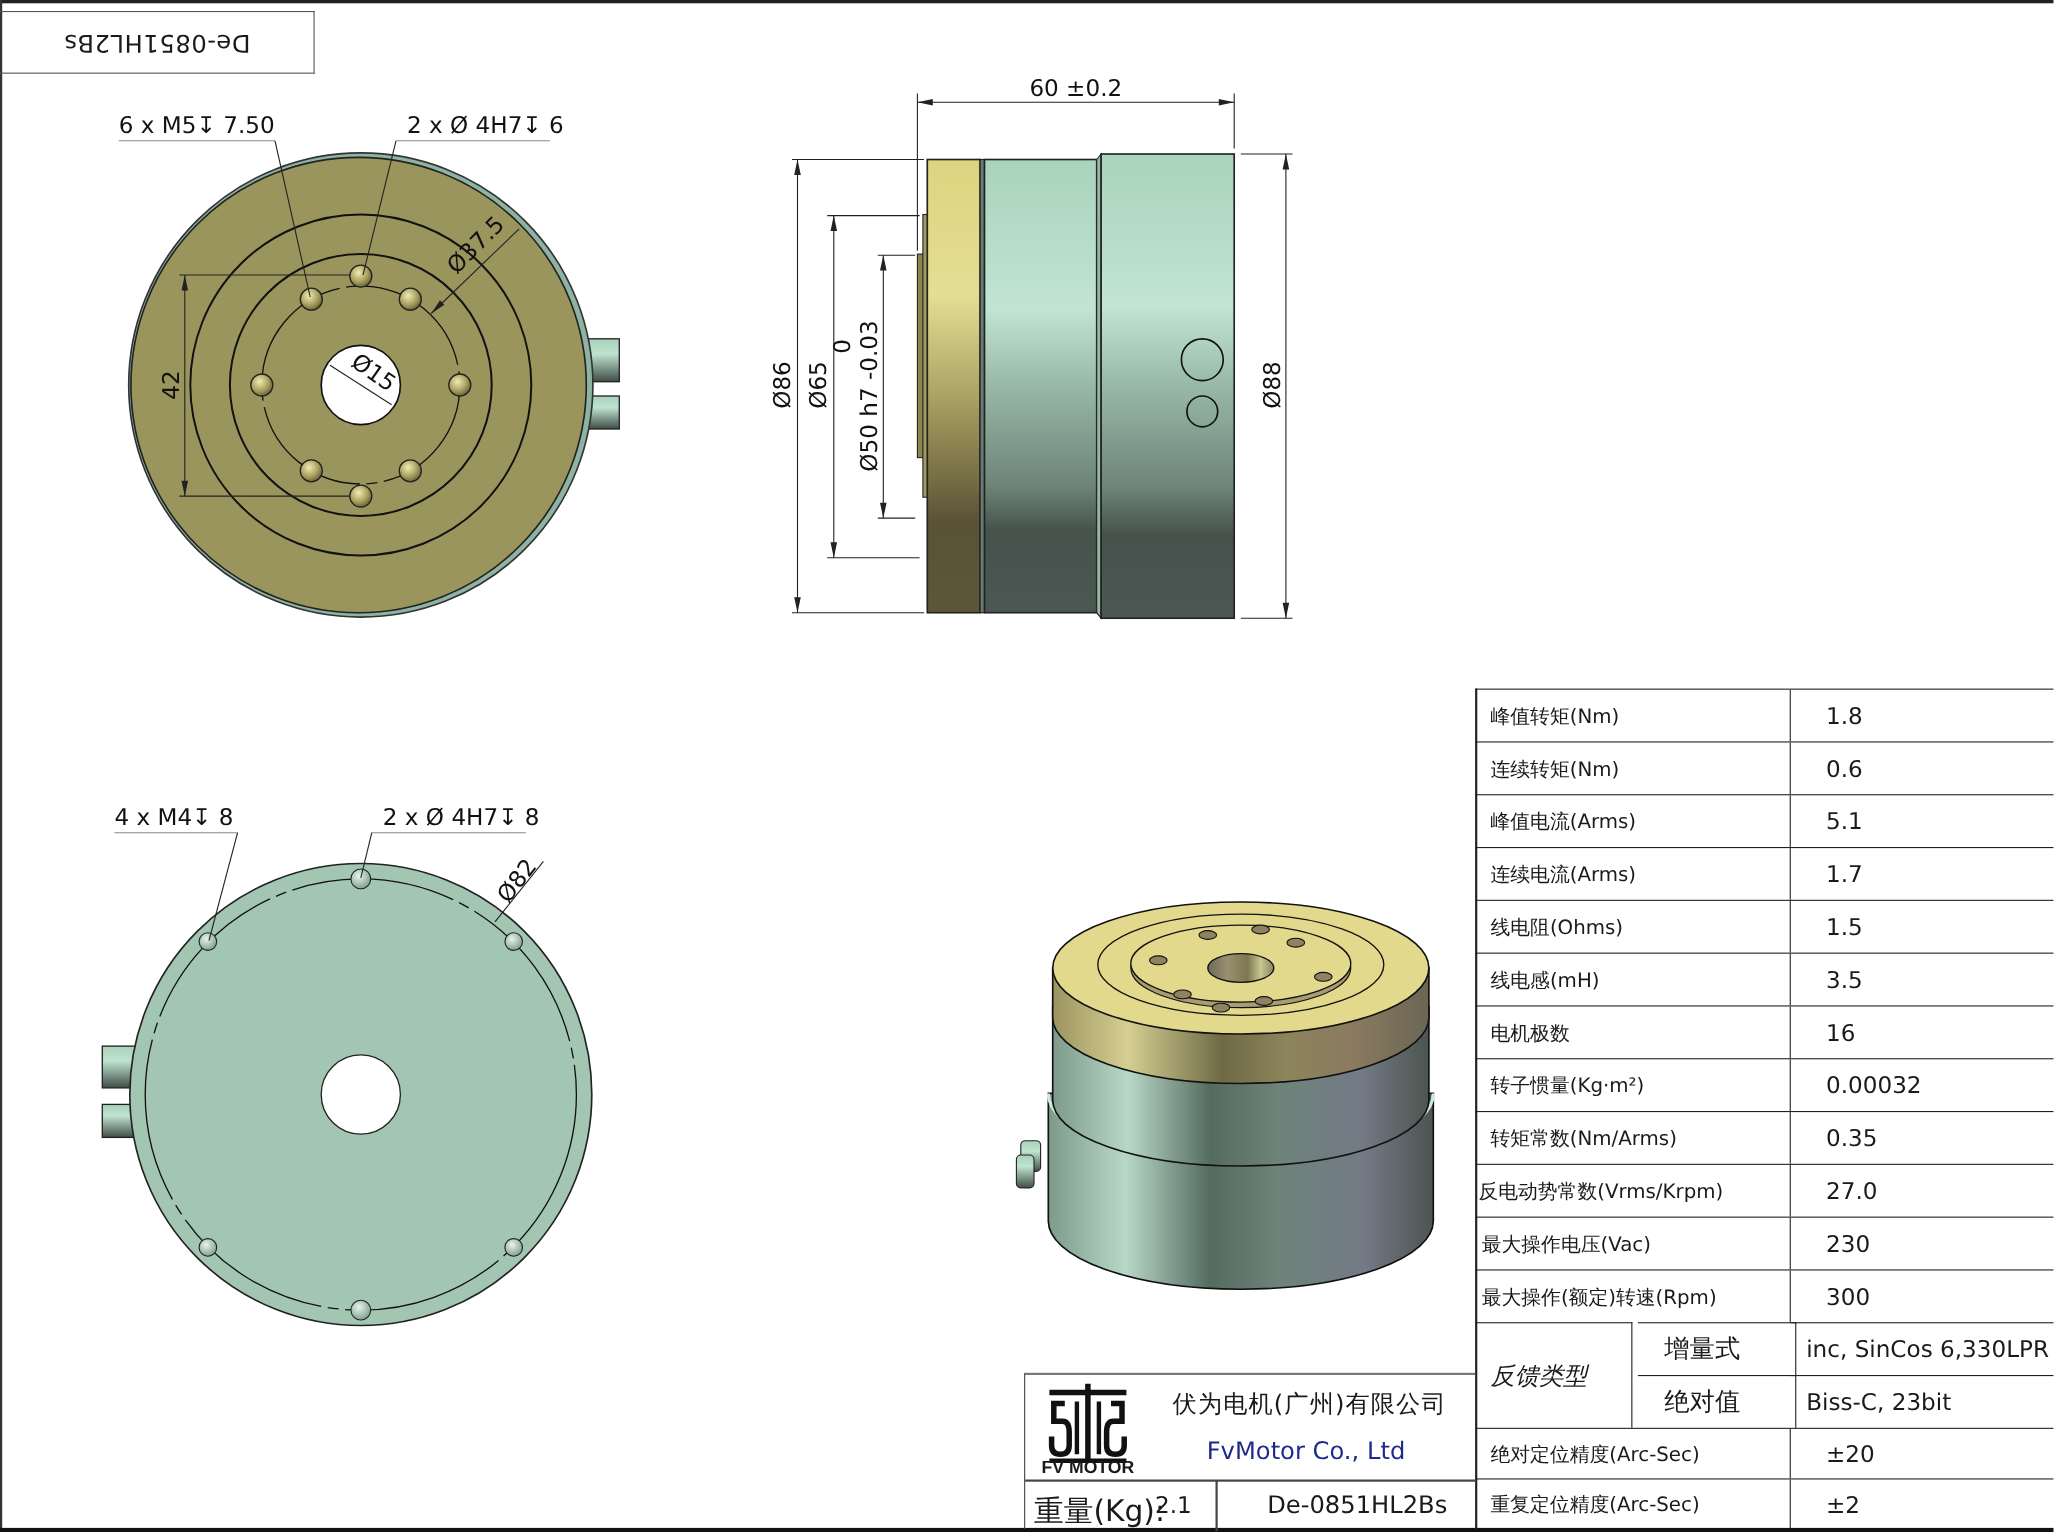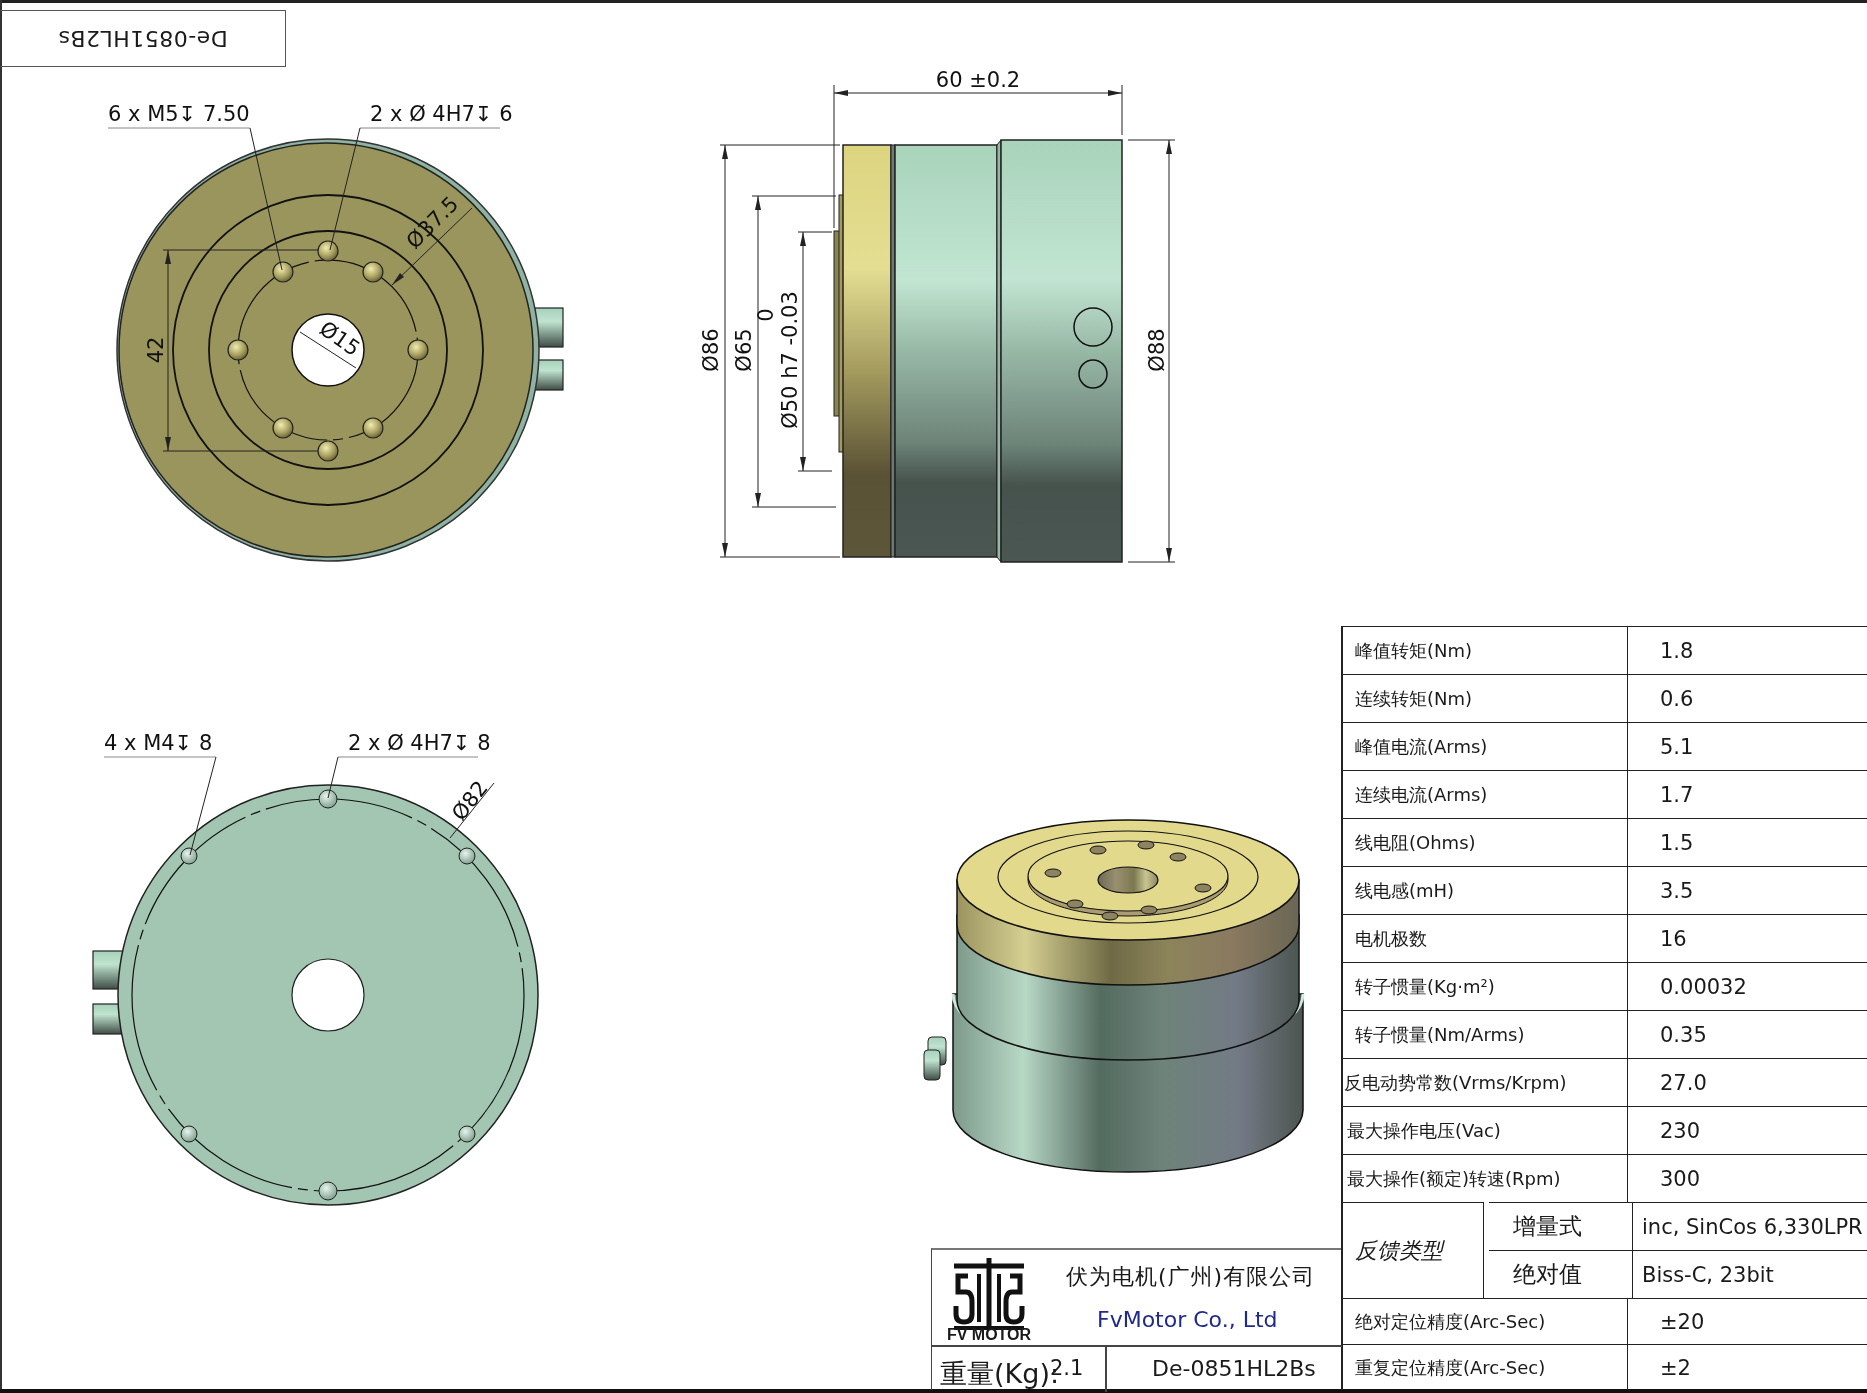--- a/index.html
+++ b/index.html
@@ -272,21 +272,21 @@
     </div>
   <div class="row" style="top:288px;height:48px">
       <div class="k">电机极数</div>
       <div class="v">16</div>
     </div>
   <div class="row" style="top:336px;height:48px">
       <div class="k">转子惯量(Kg·m²)</div>
       <div class="v">0.00032</div>
     </div>
   <div class="row" style="top:384px;height:48px">
-      <div class="k">转子惯量(Nm/Arms)</div>
+      <div class="k">转矩常数(Nm/Arms)</div>
       <div class="v">0.35</div>
     </div>
   <div class="row" style="top:432px;height:48px">
       <div class="k" style="padding-left:3px">反电动势常数(Vrms/Krpm)</div>
       <div class="v">27.0</div>
     </div>
   <div class="row" style="top:480px;height:48px">
       <div class="k" style="padding-left:6px">最大操作电压(Vac)</div>
       <div class="v">230</div>
     </div>

